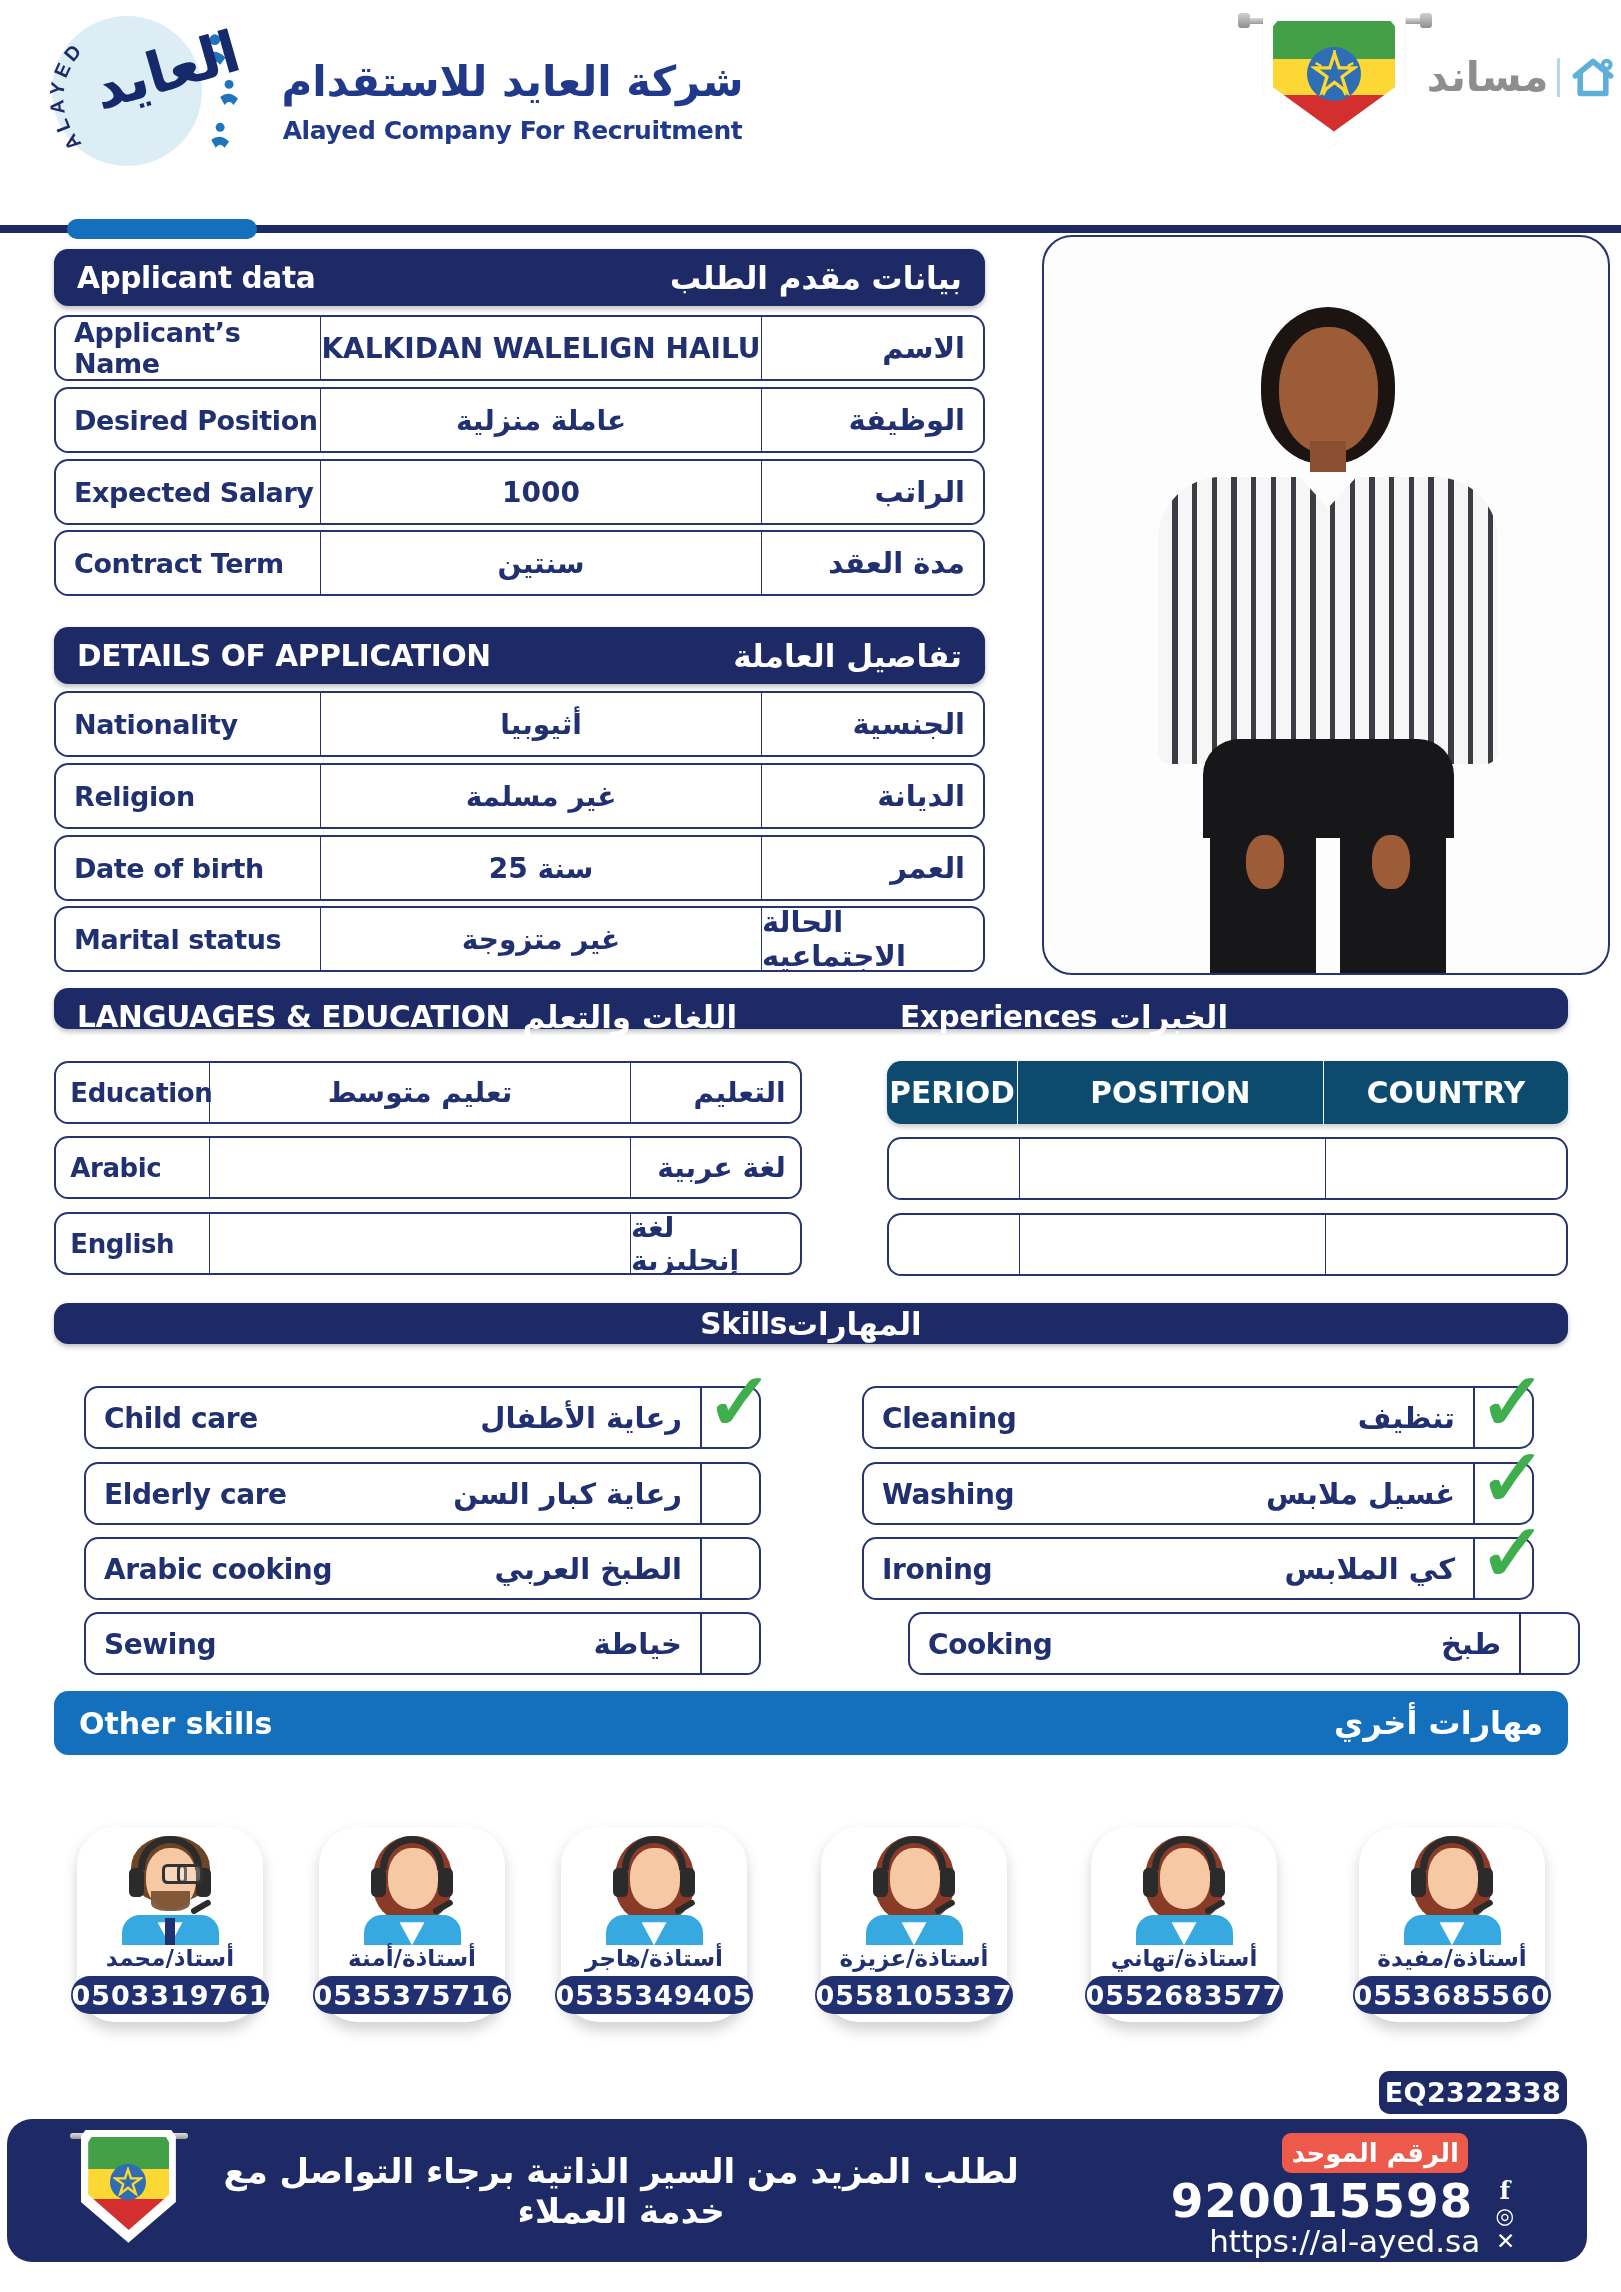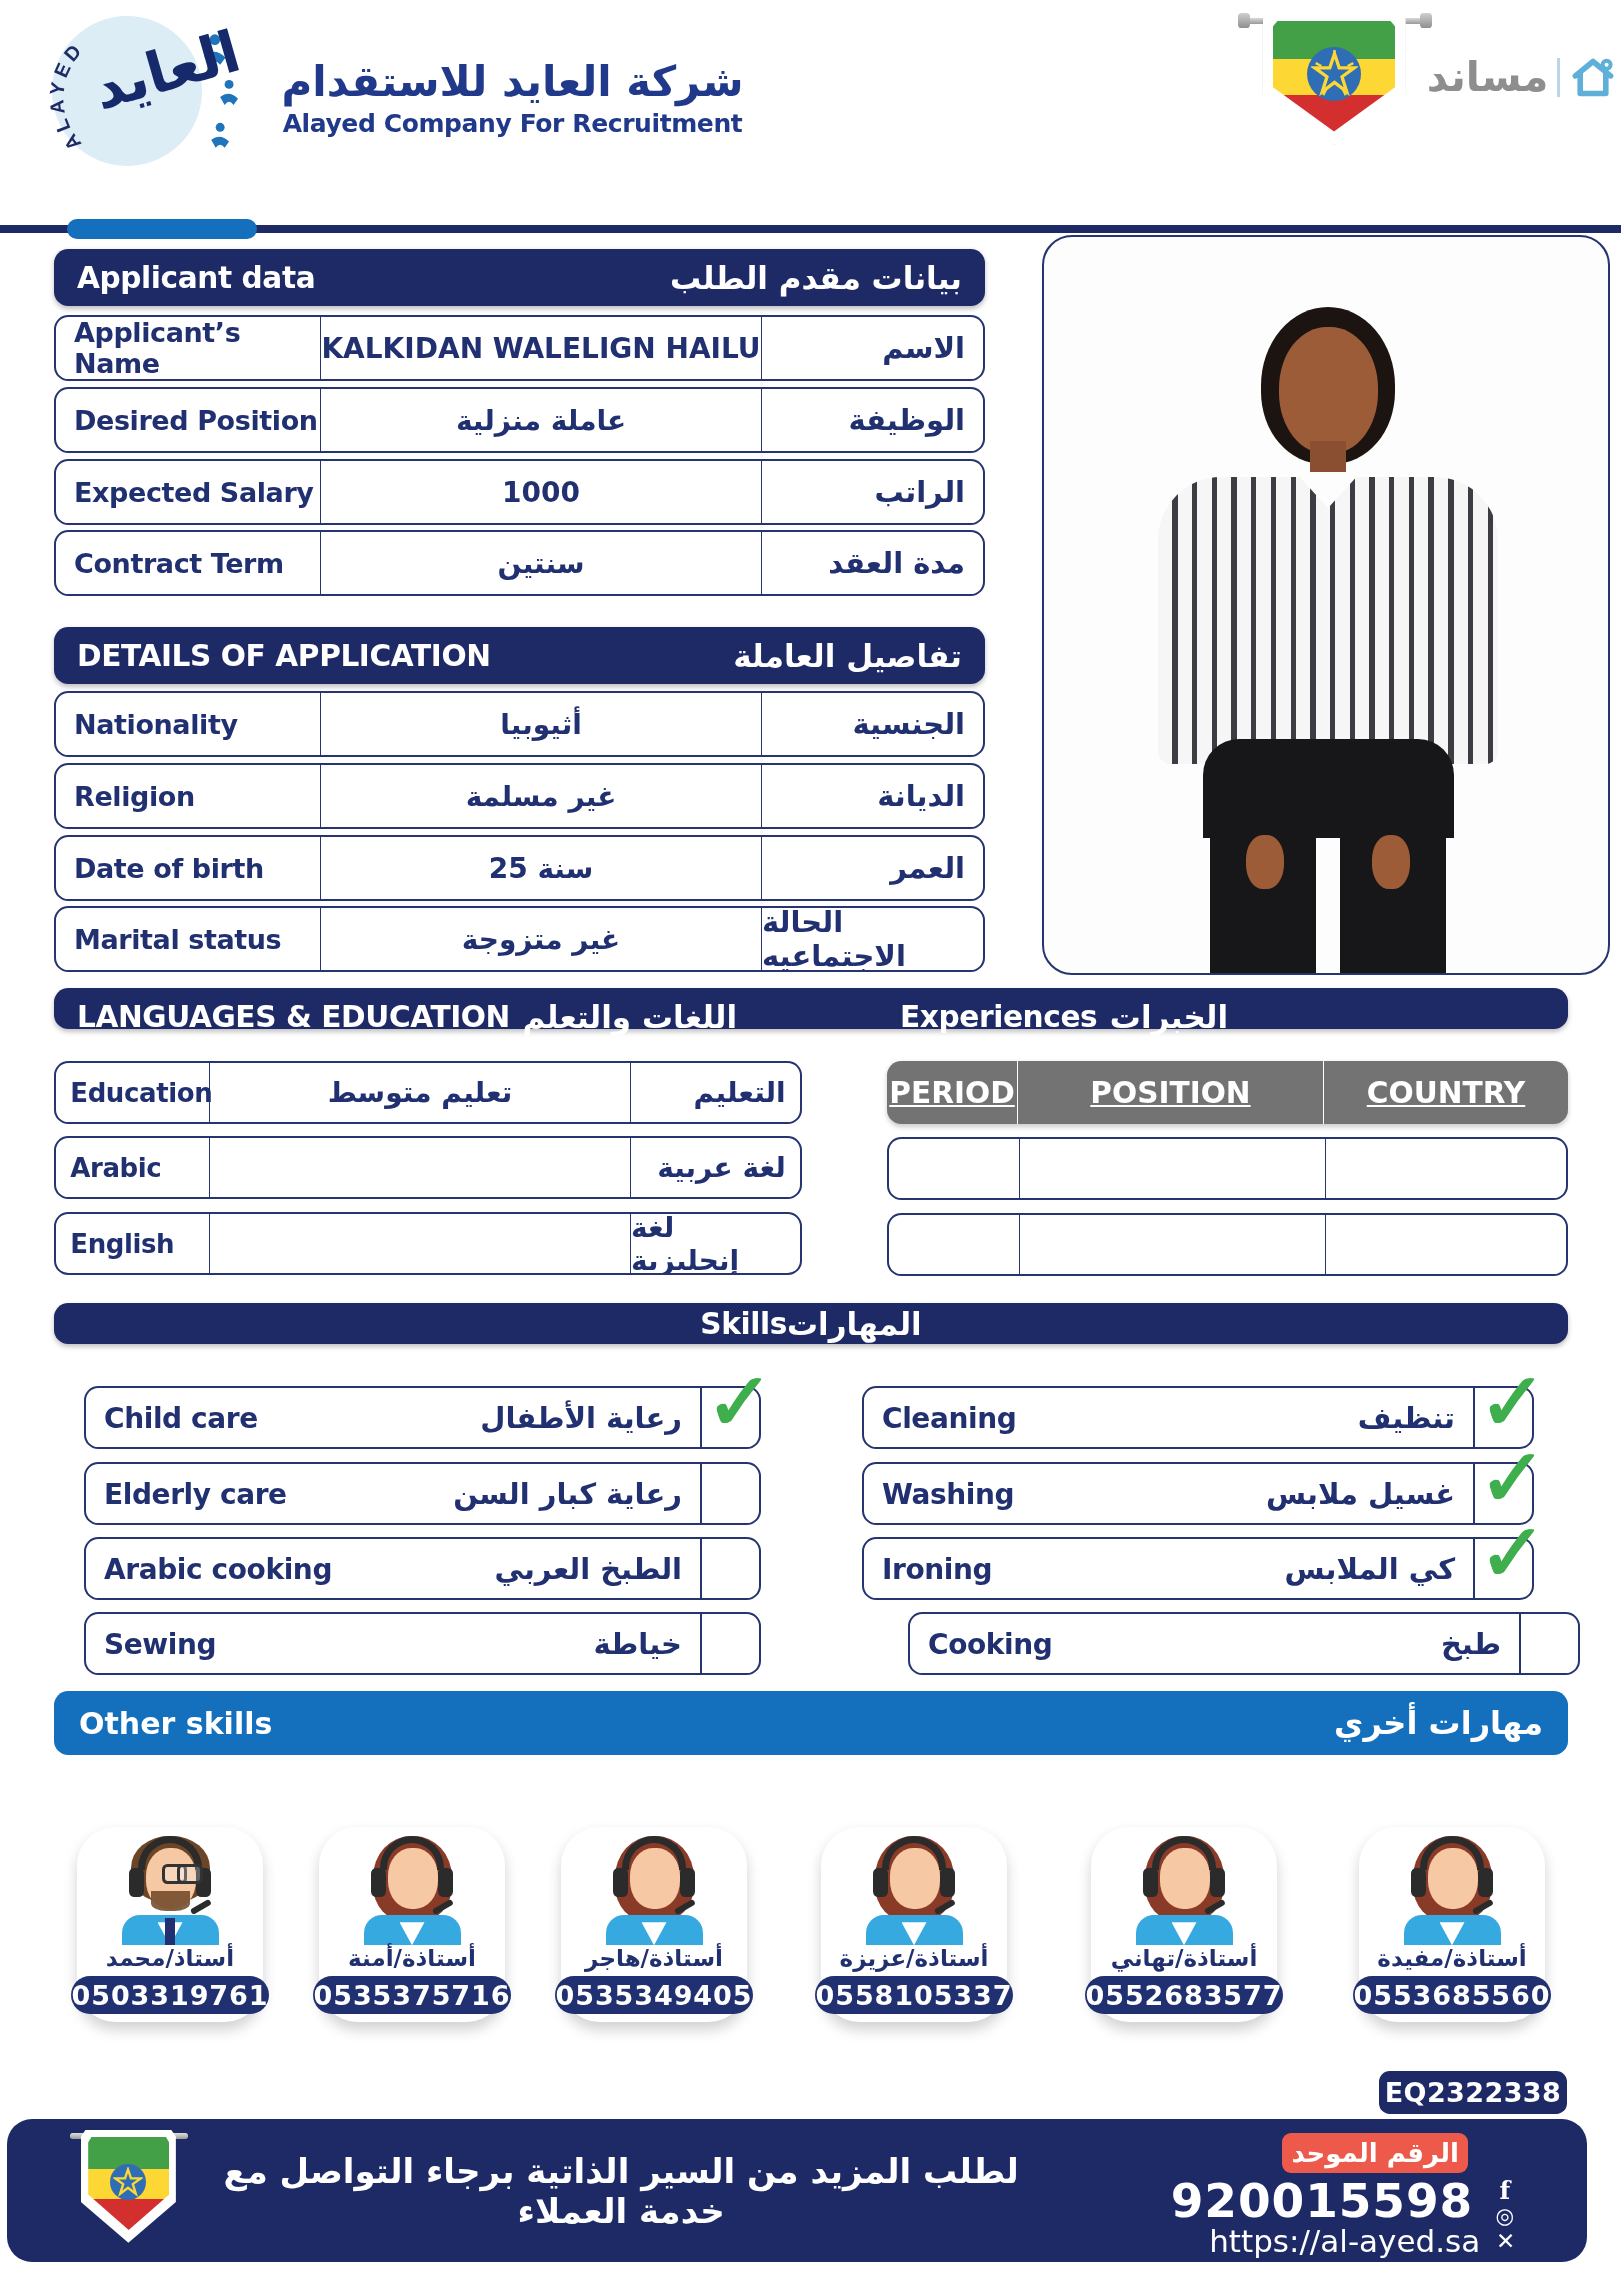--- a/index.html
+++ b/index.html
@@ -6,21 +6,21 @@
   html,body { background:#e8e8e8; }
   body { font-family:"DejaVu Sans","Liberation Sans",sans-serif; }
   .page { position:relative; width:1621px; height:2293px; background:#fff; margin:0 auto; overflow:hidden; }
 
   
   .logo-wrap { position:absolute; left:45px; top:9px; width:210px; height:166px; }
   .logo-circle { position:absolute; left:7.2px; top:7.2px; width:150px; height:150px; border-radius:50%; background:#dcedf6; }
   .logo-ar { position:absolute; left:47px; top:27px; font-size:57px; font-weight:bold; color:#16296b; transform:rotate(-16deg); font-family:"DejaVu Serif","DejaVu Sans",serif; }
   .titles { position:absolute; left:264px; top:25px; width:497px; text-align:center; color:#21398b; }
   .titles .t-ar { font-size:42px; font-weight:bold;margin-top:32px; }
-  .titles .t-en { font-size:25px; font-weight:bold; margin-top:3px; letter-spacing:-0.4px; }
+  .titles .t-en { font-size:25px; font-weight:bold; margin-top:10px; letter-spacing:-0.4px; }
 
   .pennant { position:absolute; left:1243px; top:3.6px; width:184px; height:148px; }
   .pennant .rod { position:absolute; left:0; top:14.3px; width:184px; height:6.3px; background:linear-gradient(180deg,#d9d9d9,#9a9a9a); border-radius:3.6px; }
   .pennant .cap { position:absolute; top:9.9px; width:12.5px; height:15px; background:linear-gradient(180deg,#cfcfcf,#8f8f8f); border-radius:3.6px; }
   .pennant .shield { position:absolute; left:19.7px; top:7.2px; width:143px; height:134px; background:#fff;
     clip-path:polygon(6% 0,94% 0,100% 6%,100% 62%,50% 100%,0 62%,0 6%); box-shadow:0 3.6px 7.2px rgba(0,0,0,.3); }
   .pennant .flag { position:absolute; left:30px; top:17px; width:122px; height:111px;
     background:linear-gradient(180deg,#43a047 0 34%,#fdd835 34% 67%,#d32f2f 67% 100%);
     clip-path:polygon(4% 0,96% 0,100% 5%,100% 60%,50% 100%,0 60%,0 5%); }
   .pennant .disc { position:absolute; left:64px; top:43px; width:54px; height:54px; border-radius:50%; background:#2f6db5; display:flex; align-items:center; justify-content:center; }
@@ -59,21 +59,21 @@
   
   .band { position:absolute; left:54px; width:1514px; height:41px; background:#1e2a66; border-radius:14.3px; color:#fff; box-shadow:0 2.7px 5.4px rgba(0,0,0,.25); }
   .band .grp { position:absolute; top:0; height:57px; display:flex; align-items:center; gap:12.5px; }
   .band .b-en { font-size:29.6px; font-weight:bold; letter-spacing:-0.4px; }
   .band .b-ar { font-size:31px; font-weight:bold; }
 
   .lang-row { position:absolute; left:54px; width:748px; height:63px; background:#fff; border:2.2px solid #26346f; border-radius:14.3px; display:flex; overflow:hidden; }
   .lang-row .en { width:154px; padding-left:14.3px; font-size:26px; border-right:1.8px solid #26346f; }
   .lang-row .ar { width:170px; padding-right:14.3px; font-size:28px; border-left:1.8px solid #26346f; }
 
-  .exp-head { position:absolute; left:887px; top:1061px; width:681px; height:63px; background:#737373; border-radius:14.3px; display:flex; color:#fff; overflow:hidden; box-shadow:0 2.7px 5.4px rgba(0,0,0,.2);text-decoration:underline; }
+  .exp-head { position:absolute; left:887px; top:1061px; width:681px; height:63px; background:#0c4a6e; border-radius:14.3px; display:flex; color:#fff; overflow:hidden; box-shadow:0 2.7px 5.4px rgba(0,0,0,.2); }
   .exp-head > div { display:flex; align-items:center; justify-content:center; font-size:29.6px; font-weight:bold; }
   .exp-head .c1 { width:131px; border-right:1.8px solid #fff; }
   .exp-head .c2 { width:306px; border-right:1.8px solid #fff; }
   .exp-head .c3 { flex:1; }
   .exp-row { position:absolute; left:887px; width:681px; height:63px; background:#fff; border:2.2px solid #26346f; border-radius:14.3px; display:flex; overflow:hidden; }
   .exp-row .c1 { width:131px; border-right:1.8px solid #26346f; }
   .exp-row .c2 { width:306px; border-right:1.8px solid #26346f; }
   .exp-row .c3 { flex:1; }
 
   

